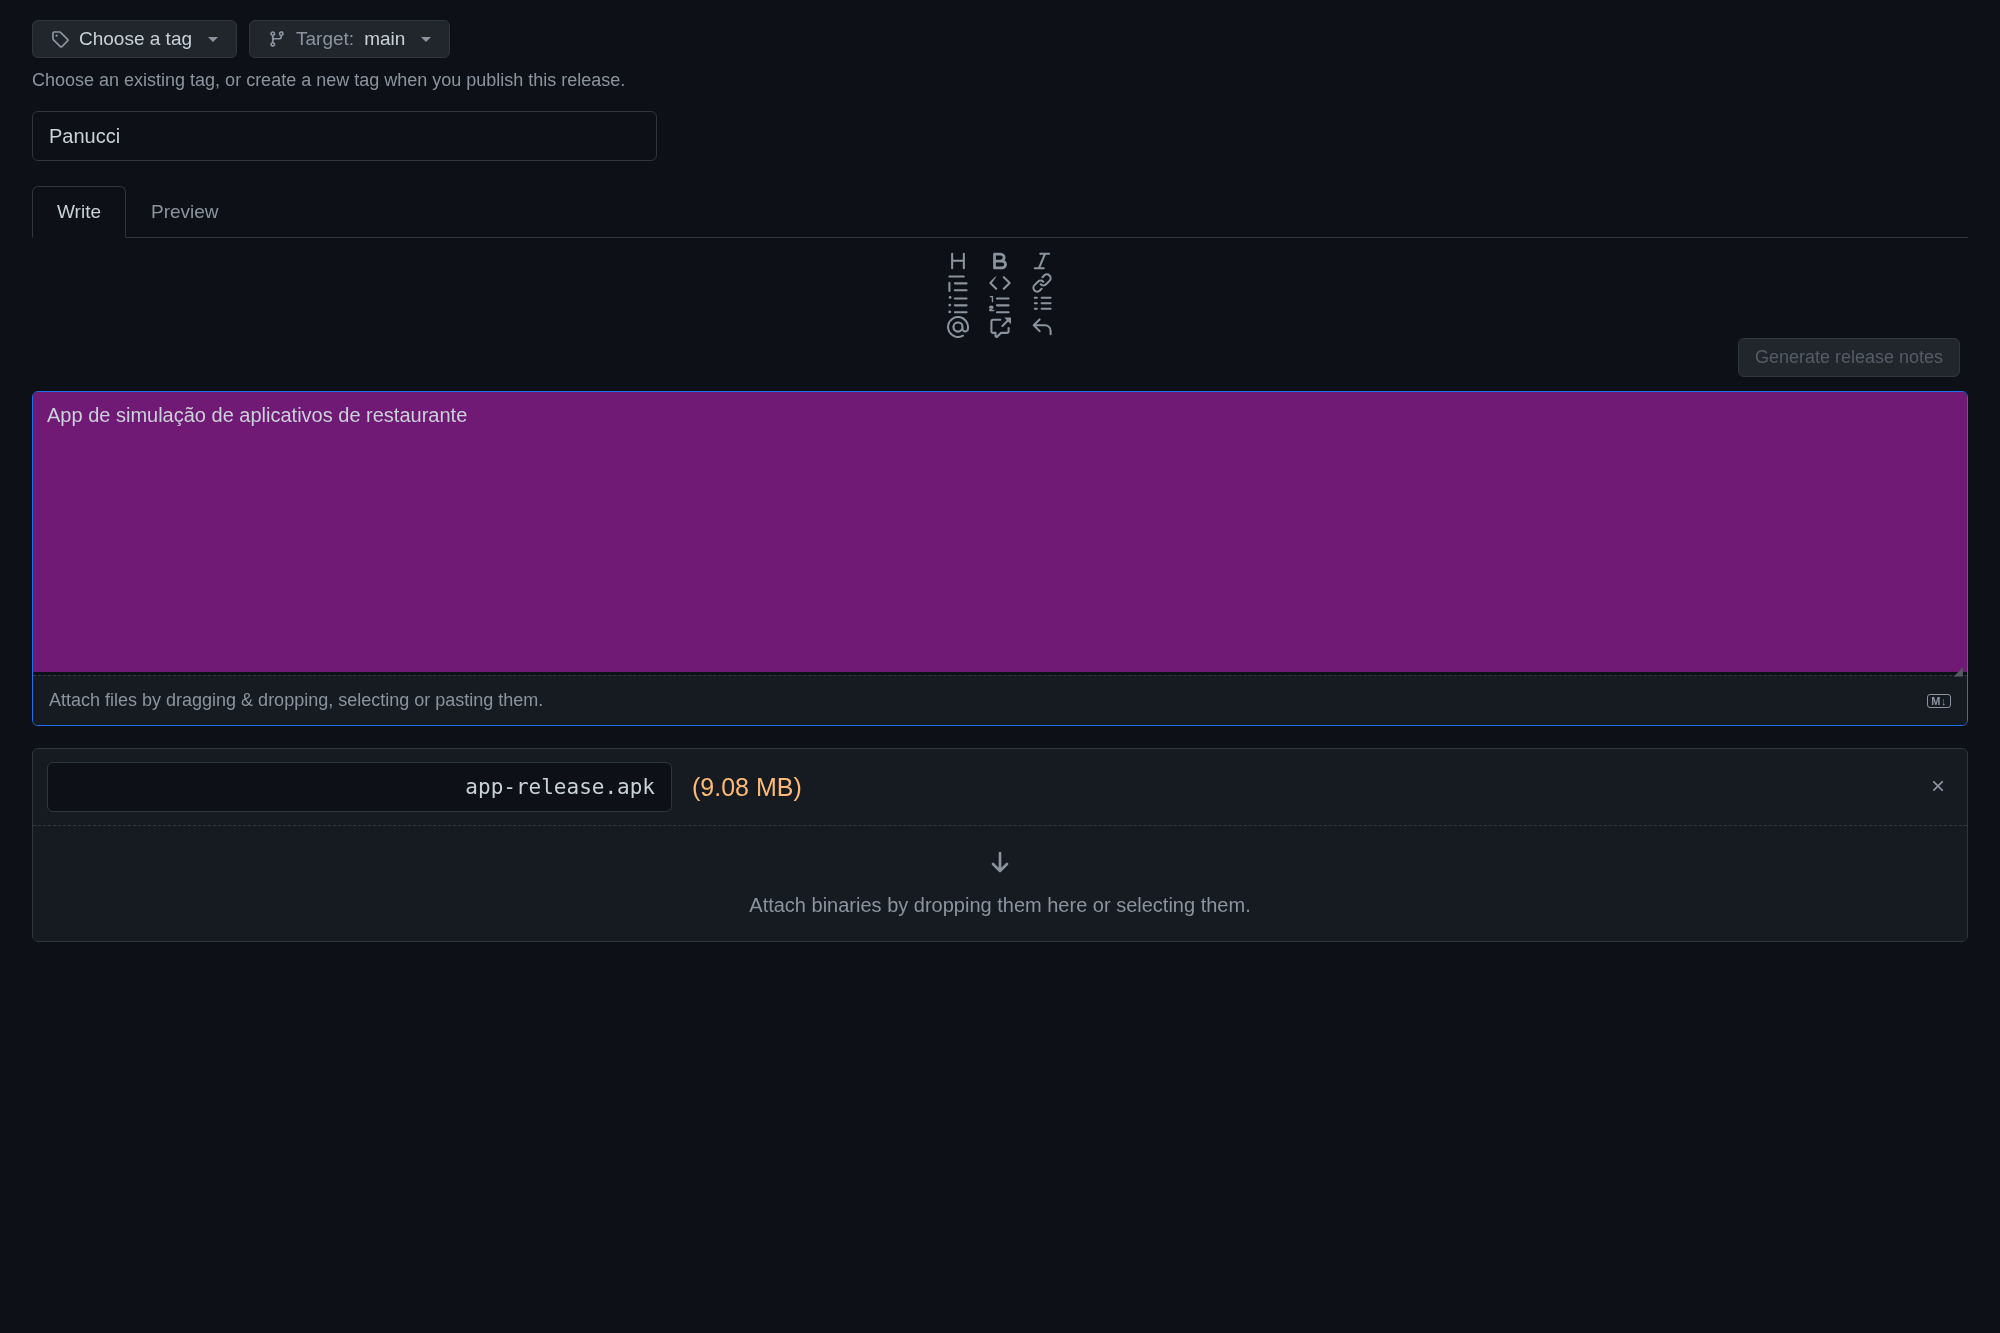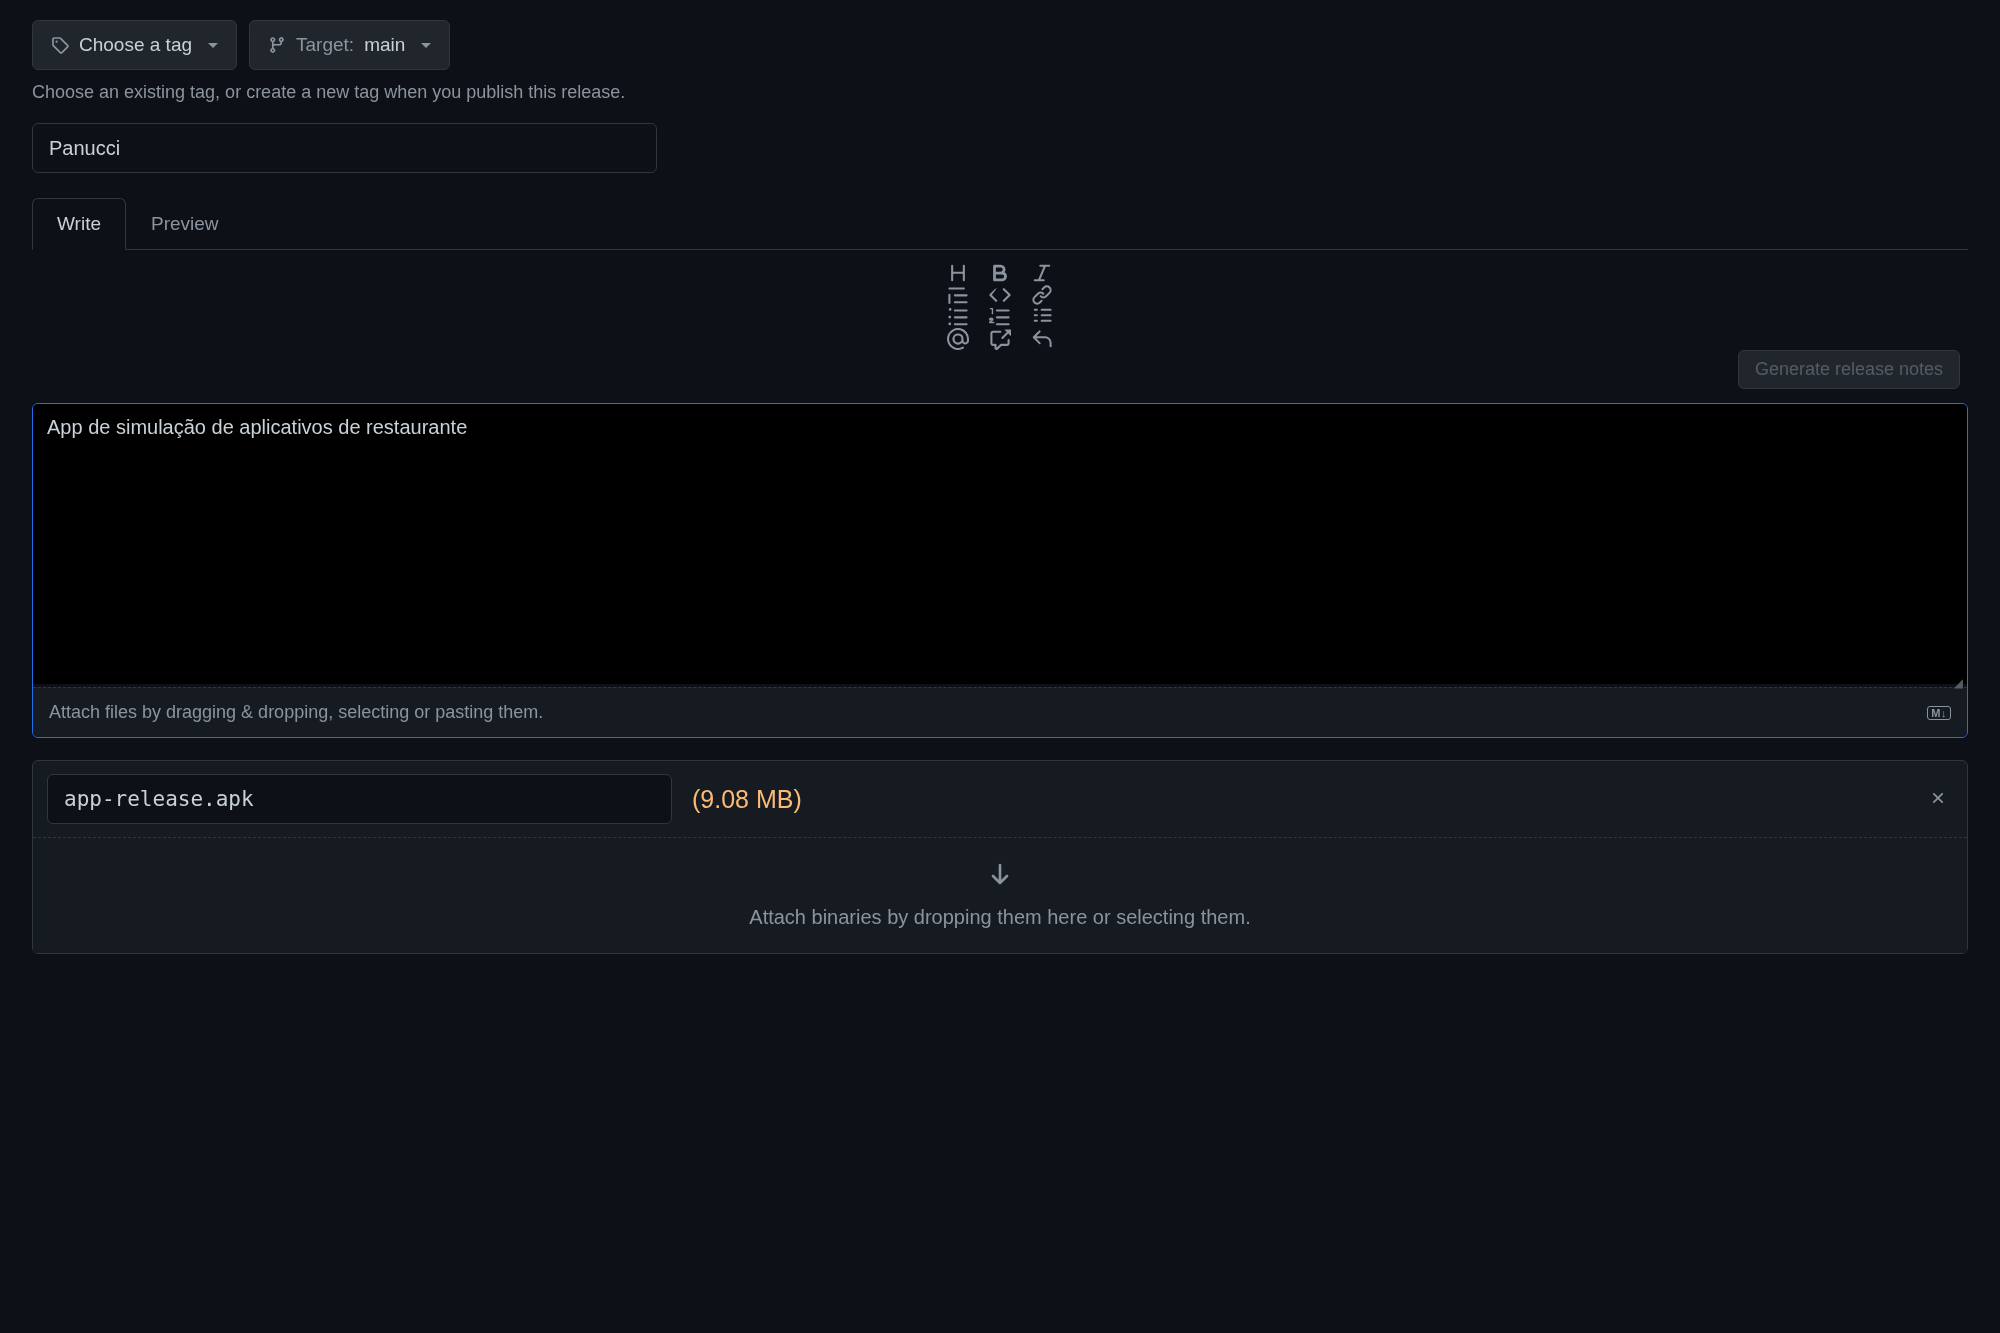--- a/index.html
+++ b/index.html
@@ -24,21 +24,21 @@
     align-items: center;
     gap: 10px;
     background: #21262d;
     border: 1px solid #30363d;
     color: #c9d1d9;
     padding: 8px 18px;
     border-radius: 6px;
     font-size: 19px;
     font-weight: 500;
     cursor: pointer;
-    height: 50px;
+    height: 38px;
   }
   .btn-dark .sub {
     color: #8b949e;
     font-weight: 400;
   }
   .btn-dark svg { fill: #8b949e; }
   .caret {
     width: 0; height: 0;
     border-left: 5px solid transparent;
     border-right: 5px solid transparent;
@@ -115,21 +115,21 @@
     cursor: default;
   }
   .editor-box {
     border: 1px solid #1f6feb;
     border-radius: 6px;
     overflow: hidden;
   }
   .editor-text {
     width: 100%;
     height: 280px;
-    background: #000000;
+    background: #701a75;
     border: none;
     outline: none;
     resize: none;
     color: #c9d1d9;
     font-size: 20px;
     padding: 12px 14px;
     font-family: inherit;
   }
   .attach-strip {
     border-top: 1px dashed #30363d;
@@ -173,20 +173,21 @@
   .bin-name-input {
     width: 625px;
     height: 50px;
     background: #0d1117;
     border: 1px solid #30363d;
     border-radius: 6px;
     color: #c9d1d9;
     padding: 8px 16px;
     font-size: 21px;
     font-family: ui-monospace, SFMono-Regular, "SF Mono", Menlo, Consolas, monospace;
+    text-align: right;
   }
   .bin-size {
     color:#fdba74;
     font-size: 25px;
   }
   .bin-remove {
     margin-left:auto;
     color:#8b949e;
     cursor:pointer;
     padding: 6px;

